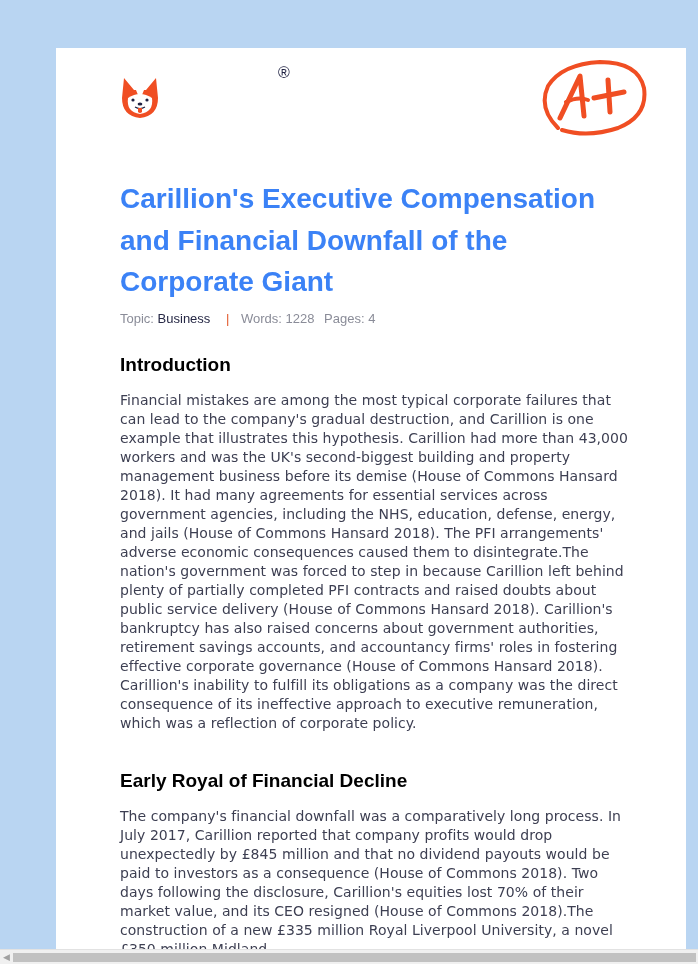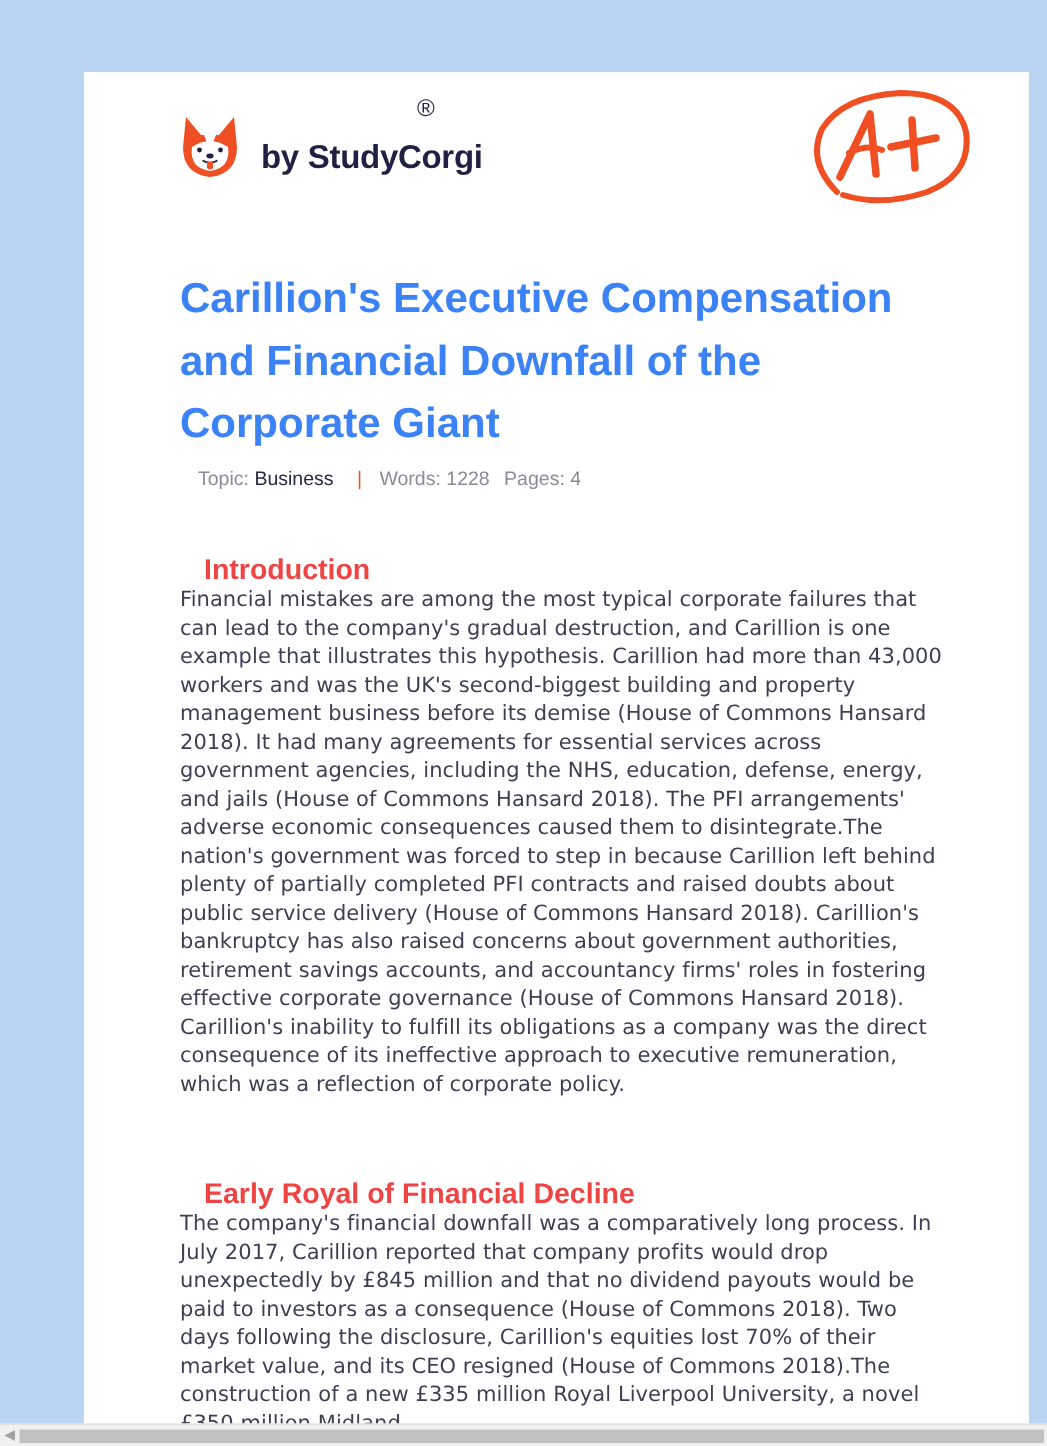--- a/index.html
+++ b/index.html
@@ -25,31 +25,31 @@
     position: absolute; left: 222px; top: 16px;
     font-family: "Liberation Sans", sans-serif; font-size: 16px; color: #1f2142;
   }
   .grade { position: absolute; left: 482px; top: 10px; width: 110px; height: 82px; }
   .title {
     position: absolute; left: 64px; top: 130px; width: 520px;
     font-family: "Liberation Sans", sans-serif; font-weight: bold;
     font-size: 28px; line-height: 41.5px; color: #3b82f6; margin: 0;
   }
   .meta {
-    position: absolute; left: 76px; top: 263px;
+    position: absolute; left: 64px; top: 263px;
     font-family: "Liberation Sans", sans-serif; font-size: 13px; color: #8a8c98;
     white-space: nowrap;
   }
   .meta .topic-val { color: #262845; }
   .meta .sep { color: #e2582b; margin: 0 8px 0 12px; }
   .meta .pages { margin-left: 6px; }
   .h2 {
-    position: absolute; left: 64px; margin: 16px;
+    position: absolute; left: 64px; margin: 0;
     font-family: "Liberation Sans", sans-serif; font-weight: bold;
-    font-size: 19px; color: #ef4444;
+    font-size: 19px; color: #000000;
   }
   .para {
     position: absolute; left: 64px; width: 515px; margin: 0;
     font-family: "DejaVu Sans", sans-serif; font-size: 14px; line-height: 19px;
     color: #3d3f52; letter-spacing: 0.05px;
   }
   .hscroll {
     position: absolute; left: 0; top: 949px; width: 698px; height: 15px;
     background: #f0f0f0; border-top: 1px solid #e2e2e2;
   }
@@ -70,21 +70,20 @@
     <svg class="logo-mark" viewBox="0 0 40 44">
       <path d="M4 2 L14 14 L26 14 L36 2 L38 22 Q38 40 20 42 Q2 40 2 22 Z" fill="#f04e23"></path>
       <path d="M8 22 Q20 14 32 22 Q34 36 20 38 Q6 36 8 22 Z" fill="#ffffff"></path>
       <path d="M16 14 L20 24 L24 14 Z" fill="#ffffff"></path>
       <circle cx="13" cy="24" r="1.6" fill="#1f2142"></circle>
       <circle cx="27" cy="24" r="1.6" fill="#1f2142"></circle>
       <ellipse cx="20" cy="28" rx="2.4" ry="1.6" fill="#1f2142"></ellipse>
       <path d="M15 31 Q20 34 25 31" stroke="#1f2142" stroke-width="1.2" fill="none"></path>
       <path d="M18 32 L22 32 L22 36 Q20 38 18 36 Z" fill="#f04e23"></path>
     </svg>
-    <span class="logo-text">by StudyCorgi</span>
   </div>
   <span class="logo-reg">®</span>
 
   <svg class="grade" viewBox="0 0 110 82">
     <path d="M20 70 Q0 50 10 28 Q24 6 62 4 Q100 4 106 30 Q110 58 80 70 Q50 80 24 72" stroke="#f04e23" stroke-width="4" fill="none" stroke-linecap="round"></path>
     <path d="M22 60 L42 18 L46 58" stroke="#f04e23" stroke-width="5" fill="none" stroke-linecap="round" stroke-linejoin="round"></path>
     <path d="M28 44 Q40 38 50 42" stroke="#f04e23" stroke-width="4" fill="none" stroke-linecap="round"></path>
     <path d="M56 40 L86 34" stroke="#f04e23" stroke-width="5" fill="none" stroke-linecap="round"></path>
     <path d="M70 22 L72 54" stroke="#f04e23" stroke-width="5" fill="none" stroke-linecap="round"></path>
   </svg>

